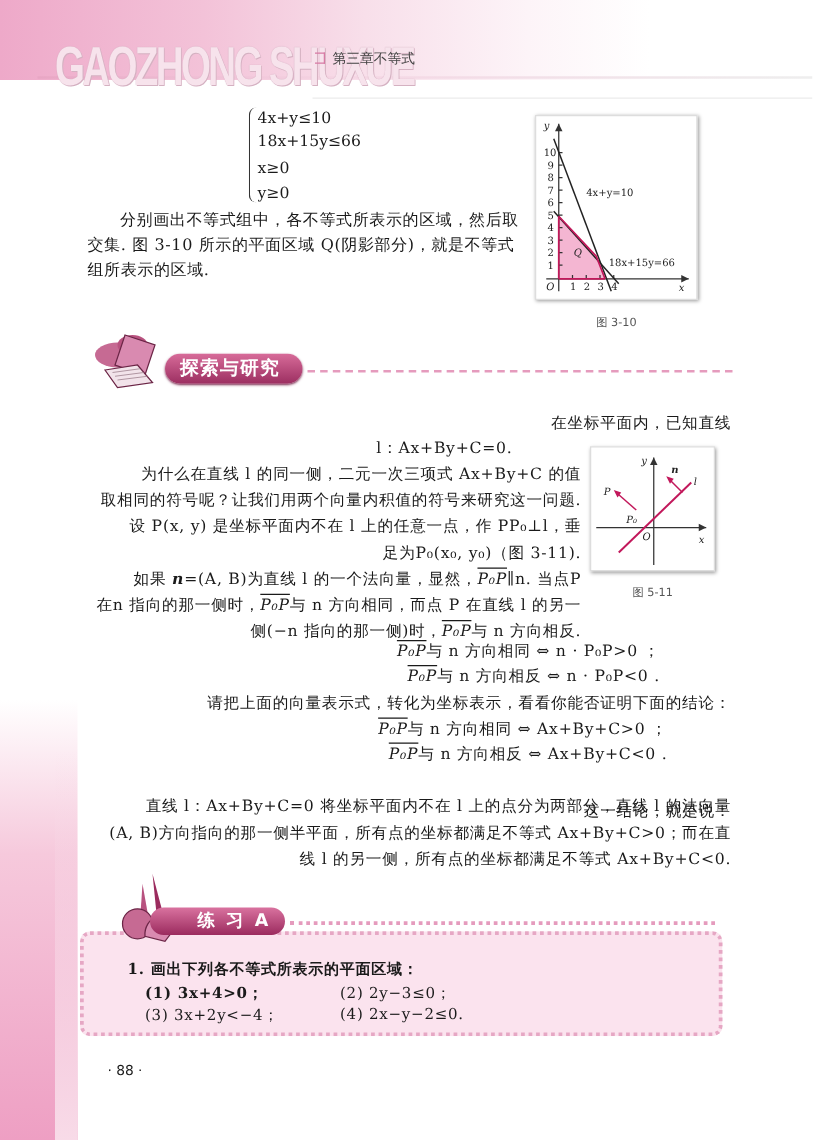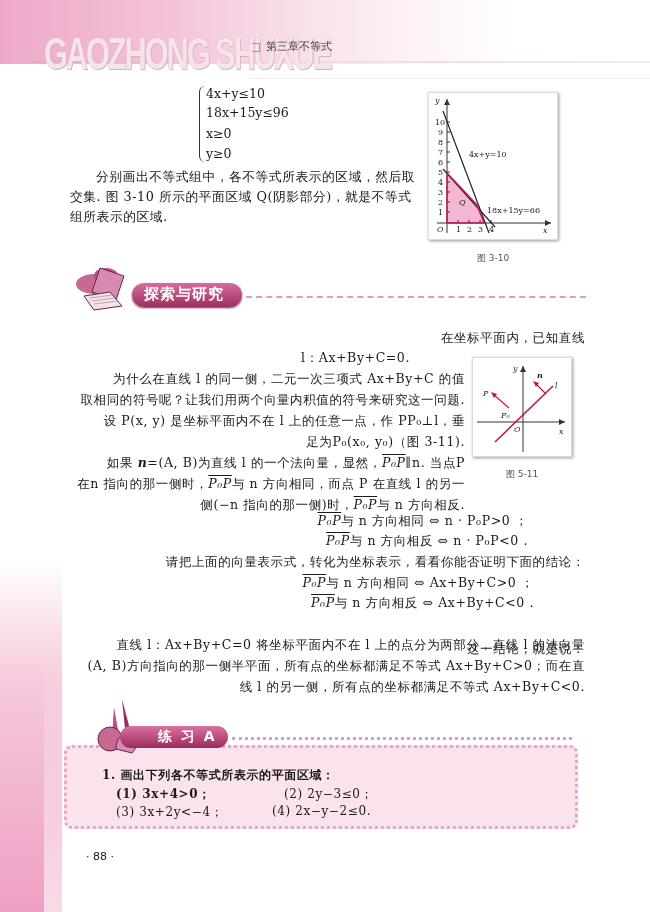--- a/index.html
+++ b/index.html
@@ -54,21 +54,21 @@
 <div class="abs logo">GAOZHONG SHUXUE</div>
 <div class="abs chap">
   <span class="mark"></span><span>第三章</span><span class="title">不等式</span>
 </div>
 
 <div class="abs lbar"></div>
 <div class="abs lbar2"></div>
 
 <div class="abs brace"></div>
 <div class="abs eq" style="top:86px;">4x+y≤10</div>
-<div class="abs eq" style="top:105px;">18x+15y≤96</div>
+<div class="abs eq" style="top:105px;">18x+15y≤66</div>
 <div class="abs eq" style="top:126px;">x≥0</div>
 <div class="abs eq" style="top:146px;">y≥0</div>
 
 <div class="abs para1">分别画出不等式组中，各不等式所表示的区域，然后取交集. 图 3-10 所示的平面区域 Q(阴影部分)，就是不等式组所表示的区域.</div>
 
 <div class="abs fig" style="left:428px;top:92px;width:128px;height:146px;">
   <svg width="128" height="146" viewBox="0 0 128 146">
 
     <polygon points="18,130 18,80 48,112 55,130" fill="#f4b6d2" stroke="none"></polygon>
 
@@ -204,17 +204,17 @@
     <circle cx="18" cy="42" r="12" fill="#c66a93" stroke="#6b2546"></circle>
     <path d="M24 52 A16 16 0 0 1 52 40 L40 56 Z" fill="#d98ab0" stroke="#6b2546"></path>
   </svg>
 </div>
 <div class="abs ex-pill"></div>
 <div class="abs ex-text">练 习 A</div>
 <div class="abs dash" style="left:232px;top:737px;width:340px;border-top-style:dotted;border-top-width:3px;"></div>
 
 <div class="abs exq" style="top:767px;font-weight:bold;">1. 画出下列各不等式所表示的平面区域：</div>
 <div class="abs exq" style="top:786px;left:116px;font-weight:bold;">(1) 3x+4&gt;0；</div>
-<div class="abs exq" style="top:786px;left:272px;margin-left:12px;">(2) 2y−3≤0；</div>
+<div class="abs exq" style="top:786px;left:272px;">(2) 2y−3≤0；</div>
 <div class="abs exq" style="top:804px;left:116px;">(3) 3x+2y&lt;−4；</div>
 <div class="abs exq" style="top:804px;left:272px;">(4) 2x−y−2≤0.</div>
 
 <div class="abs pageno">· 88 ·</div>
 
 </body></html>

